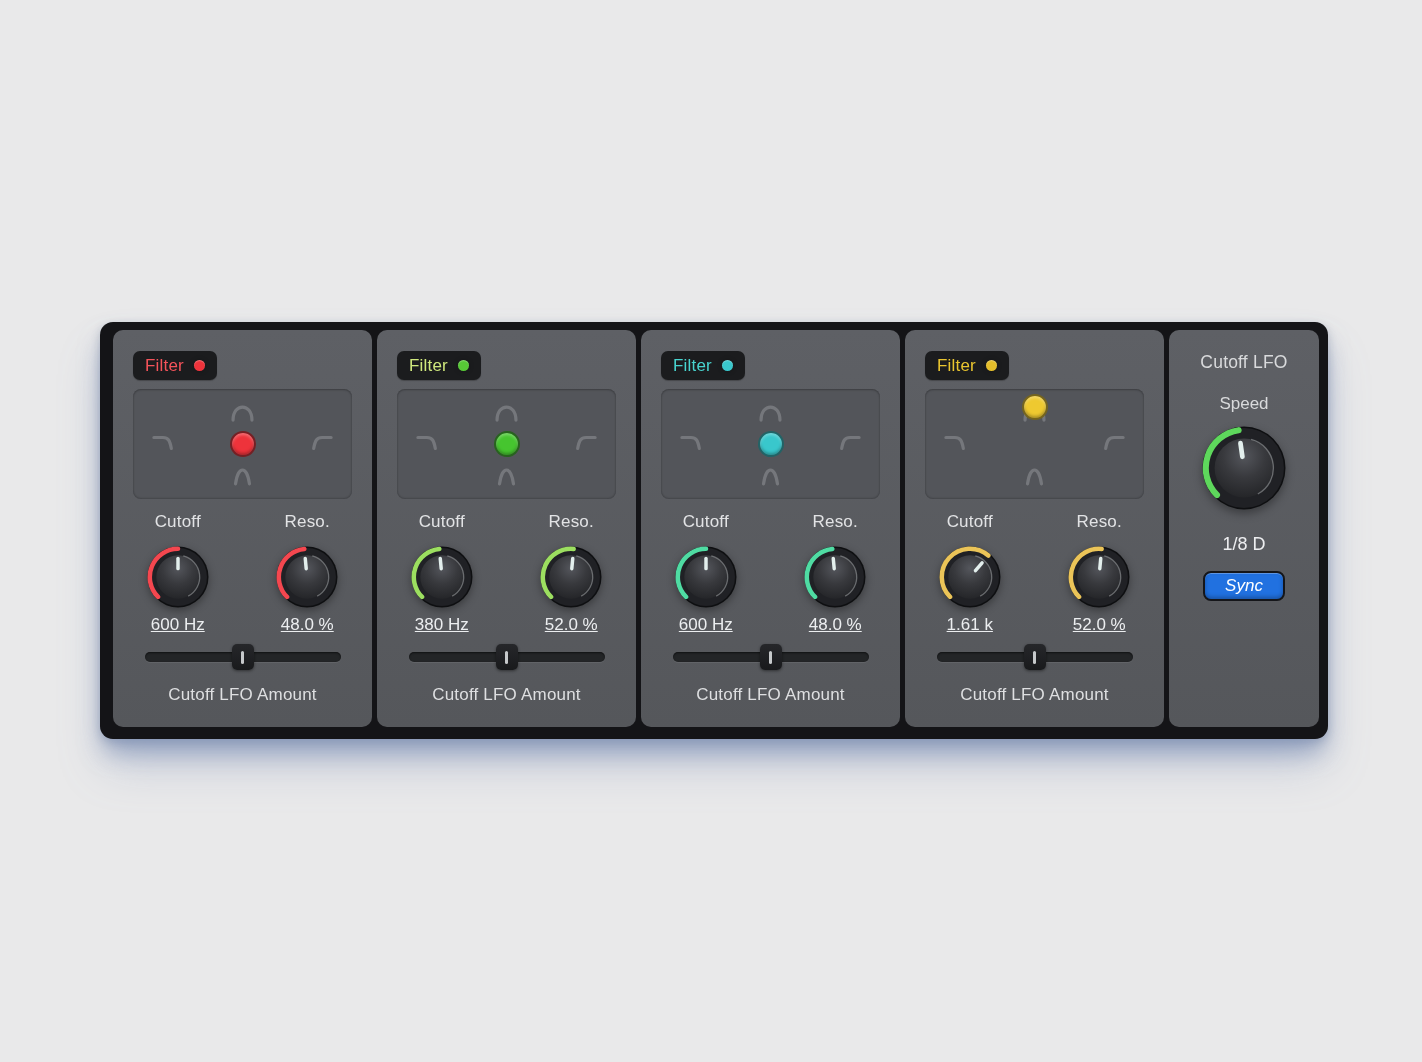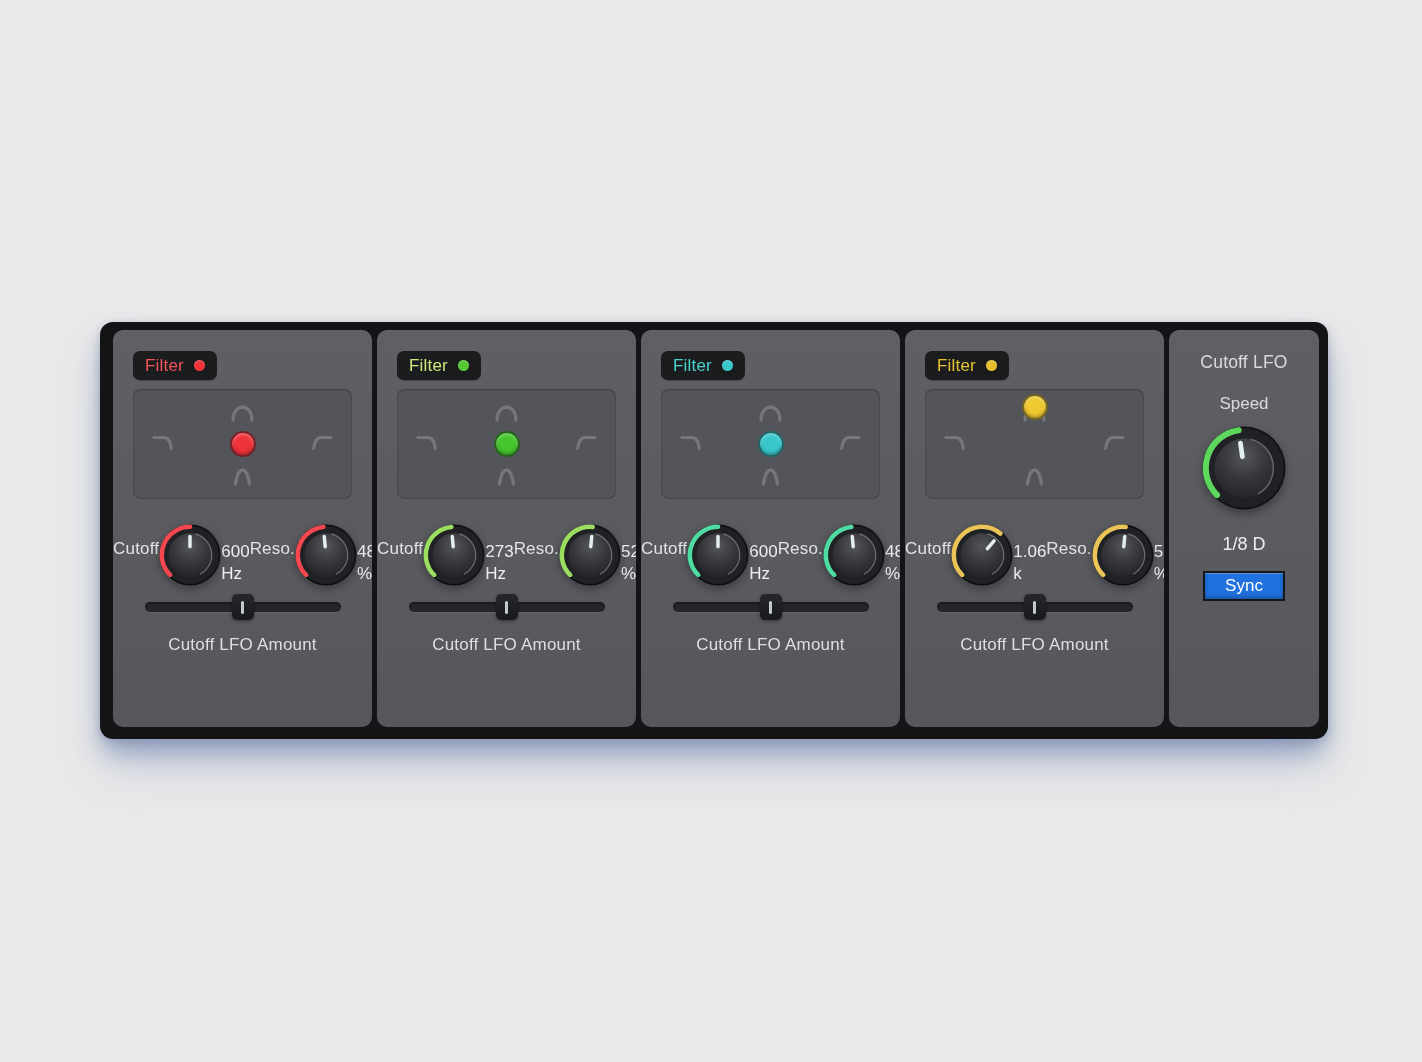--- a/index.html
+++ b/index.html
@@ -62,25 +62,25 @@
     fill:none;stroke:#7c7e82;stroke-width:3.2;stroke-linecap:round;opacity:.85;
   }
   .dot{
     position:absolute;width:26px;height:26px;border-radius:50%;
     transform:translate(-50%,-50%);
     border:2px solid rgba(16,16,18,.55);box-sizing:border-box;
     box-shadow:inset 0 2px 3px rgba(255,255,255,.3), inset 0 -2px 3px rgba(0,0,0,.28);
   }
   
   .krow{display:grid;grid-template-columns:1fr 1fr;margin-top:12px;}
-  .kcol{display:flex;flex-direction:row;align-items:center;}
+  .kcol{display:flex;flex-direction:column;align-items:center;}
   .klabel{font-size:17px;color:#e2e3e5;height:22px;line-height:22px;letter-spacing:.2px;}
   .knob{margin-top:13px;width:62px;height:62px;}
   .knob svg{display:block;filter:drop-shadow(0 3px 4px rgba(0,0,0,.35));}
-  .kvalue{margin-top:6px;font-size:17px;color:#eceef0;height:22px;line-height:22px;}
+  .kvalue{margin-top:6px;font-size:17px;color:#eceef0;height:22px;line-height:22px;text-decoration:underline;}
   
   .slider{margin:8px auto 0;width:196px;height:26px;position:relative;}
   .track{
     position:absolute;top:8px;left:0;right:0;height:10px;border-radius:5px;
     background:#232527;
     box-shadow:inset 0 1px 2px rgba(0,0,0,.55), 0 1px 0 rgba(255,255,255,.07);
   }
   .handle{
     position:absolute;top:0;width:22px;height:26px;border-radius:5px;
     background:linear-gradient(#26272a,#191a1c);
@@ -91,25 +91,26 @@
   .tick{width:2.5px;height:13px;background:#c6c9cb;border-radius:1.5px;}
   .amount-label{margin-top:15px;text-align:center;font-size:17px;color:#dedfe1;letter-spacing:.2px;}
   
   .lfo-title{margin-top:21px;font-size:17.5px;color:#d9dadc;height:22px;line-height:22px;letter-spacing:.2px;}
   .lfo-speed{margin-top:20px;font-size:17px;color:#d9dadc;height:22px;line-height:22px;}
   .lfo-knob{margin-top:11px;width:84px;height:84px;}
   .lfo-knob svg{display:block;filter:drop-shadow(0 4px 5px rgba(0,0,0,.35));}
   .lfo-value{margin-top:23px;font-size:18px;color:#edeef0;height:22px;line-height:22px;}
   .sync-btn{
     margin-top:16px;width:82px;height:30px;box-sizing:border-box;
-    border-radius:0;border:2px solid #15161a;
+    border-radius:8px;border:2px solid #15161a;
     color:#ffffff;font-size:17px;font-family:"Liberation Sans",sans-serif;
     display:flex;align-items:center;justify-content:center;
     box-shadow:inset 0 1px 0 rgba(255,255,255,.28), inset 0 -2px 4px rgba(0,0,0,.28);
     cursor:default;
+    font-style:italic;
   }
 </style>
 </head>
 <body>
 
 <svg width="0" height="0" style="position:absolute" aria-hidden="true">
   <defs>
     <radialGradient id="knobface" cx="50%" cy="30%" r="80%">
       <stop offset="0%" stop-color="#54565c"></stop>
       <stop offset="45%" stop-color="#38393d"></stop>
@@ -197,21 +198,21 @@
         <div class="knob">
             <svg width="62" height="62" viewBox="0 0 62 62">
               <circle cx="31" cy="31" r="30.5" fill="#0e0f11"></circle>
               <circle cx="31" cy="31" r="29" fill="#202125"></circle>
               <circle cx="31" cy="31" r="21.70" fill="url(#knobface)"></circle>
               <path d="M 36.25 9.94 A 21.7 21.7 0 0 1 41.19 50.16" stroke="#aeb1b4" stroke-width="1.3" fill="none" opacity="0.5"></path>
               <path d="M 11.05 50.95 A 28.21 28.21 0 0 1 28.35 2.92" stroke="#9cdf60" stroke-width="4.53" fill="none" stroke-linecap="round"></path>
               <line x1="29.25" y1="12.48" x2="30.21" y2="22.67" stroke="#e3efed" stroke-width="3.47" stroke-linecap="round"></line>
             </svg>
           </div>
-        <div class="kvalue">273 Hz</div>
+        <div class="kvalue">380 Hz</div>
       </div>
       <div class="kcol">
         <div class="klabel">Reso.</div>
         <div class="knob">
             <svg width="62" height="62" viewBox="0 0 62 62">
               <circle cx="31" cy="31" r="30.5" fill="#0e0f11"></circle>
               <circle cx="31" cy="31" r="29" fill="#202125"></circle>
               <circle cx="31" cy="31" r="21.70" fill="url(#knobface)"></circle>
               <path d="M 36.25 9.94 A 21.7 21.7 0 0 1 41.19 50.16" stroke="#aeb1b4" stroke-width="1.3" fill="none" opacity="0.5"></path>
               <path d="M 11.05 50.95 A 28.21 28.21 0 0 1 33.65 2.92" stroke="#9cdf60" stroke-width="4.53" fill="none" stroke-linecap="round"></path>
@@ -307,21 +308,21 @@
         <div class="knob">
             <svg width="62" height="62" viewBox="0 0 62 62">
               <circle cx="31" cy="31" r="30.5" fill="#0e0f11"></circle>
               <circle cx="31" cy="31" r="29" fill="#202125"></circle>
               <circle cx="31" cy="31" r="21.70" fill="url(#knobface)"></circle>
               <path d="M 36.25 9.94 A 21.7 21.7 0 0 1 41.19 50.16" stroke="#aeb1b4" stroke-width="1.3" fill="none" opacity="0.5"></path>
               <path d="M 11.05 50.95 A 28.21 28.21 0 0 1 49.32 9.55" stroke="#ebc458" stroke-width="4.53" fill="none" stroke-linecap="round"></path>
               <line x1="43.08" y1="16.86" x2="36.44" y2="24.64" stroke="#e3efed" stroke-width="3.47" stroke-linecap="round"></line>
             </svg>
           </div>
-        <div class="kvalue">1.06 k</div>
+        <div class="kvalue">1.61 k</div>
       </div>
       <div class="kcol">
         <div class="klabel">Reso.</div>
         <div class="knob">
             <svg width="62" height="62" viewBox="0 0 62 62">
               <circle cx="31" cy="31" r="30.5" fill="#0e0f11"></circle>
               <circle cx="31" cy="31" r="29" fill="#202125"></circle>
               <circle cx="31" cy="31" r="21.70" fill="url(#knobface)"></circle>
               <path d="M 36.25 9.94 A 21.7 21.7 0 0 1 41.19 50.16" stroke="#aeb1b4" stroke-width="1.3" fill="none" opacity="0.5"></path>
               <path d="M 11.05 50.95 A 28.21 28.21 0 0 1 33.65 2.92" stroke="#ebc458" stroke-width="4.53" fill="none" stroke-linecap="round"></path>

